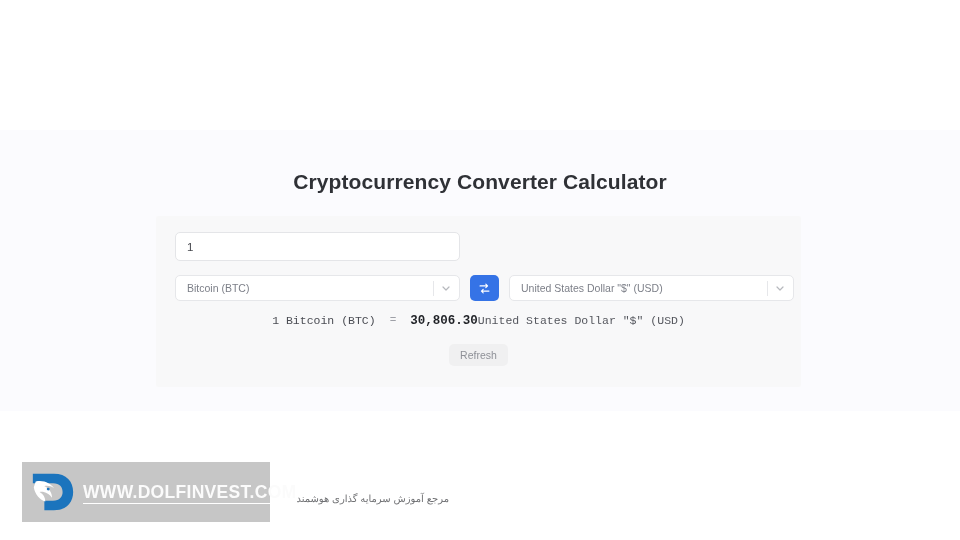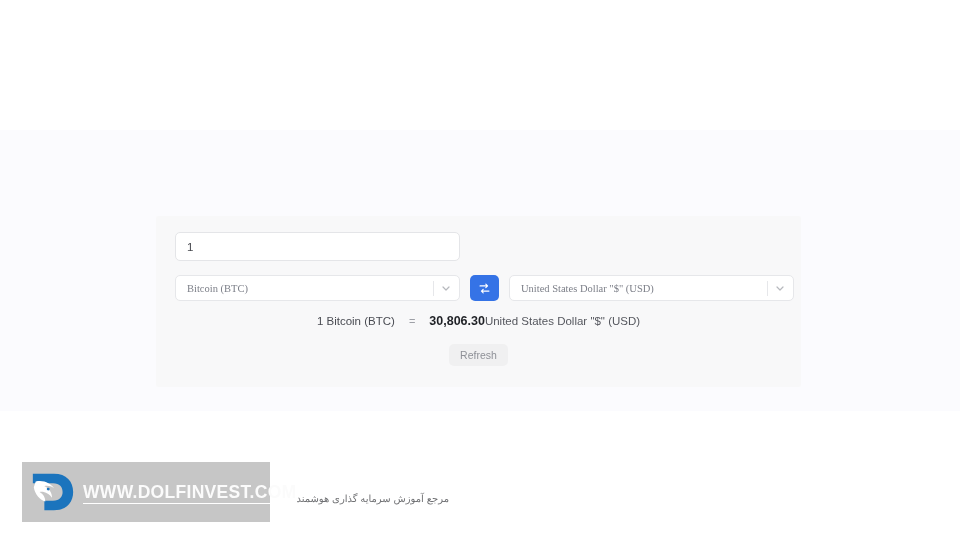--- a/index.html
+++ b/index.html
@@ -77,21 +77,20 @@
 
   
   .selector-row {
     position: absolute;
     left: 19px;
     top: 59px;
     width: 666px;
     height: 26px;
     display: flex;
     align-items: center;
-    font-family: Liberation Serif, serif;
   }
 
   .currency-select {
     position: relative;
     height: 26px;
     background: #ffffff;
     border: 1px solid #e6e7ea;
     border-radius: 5px;
     display: flex;
     align-items: center;
@@ -139,24 +138,25 @@
 
   .swap-icon { width: 13px; height: 13px; display: block; }
 
   
   .result-line {
     position: absolute;
     left: 0;
     top: 98px;
     width: 645px;
     display: flex;
-    align-items: center;
+    align-items: flex-start;
     justify-content: center;
     font-size: 11.5px;
     color: #55575e;
+    font-family: Liberation Mono, monospace;
   }
 
   .result-from    { color: #4a4c53; }
   .result-equals  { color: #9ea0a7; margin: 0 14px; font-size: 11px; }
   .result-value   { font-weight: bold; color: #1f2126; font-size: 12.5px; }
   .result-to      { color: #55575e; }
 
   
   .actions-row {
     position: absolute;
@@ -226,20 +226,21 @@
     line-height: 10px;
   }
 </style>
 </head>
 <body>
 
 <div class="screen">
 
   <div class="content-band"></div>
 
+  <h1 class="page-title">Cryptocurrency Converter Calculator</h1>
 
   <div class="converter-card">
 
     <div class="amount-input" title="Enter amount">1</div>
 
     <div class="selector-row">
 
       <div class="currency-select from">
         <span>Bitcoin (BTC)</span>
         <span class="select-divider"></span>

